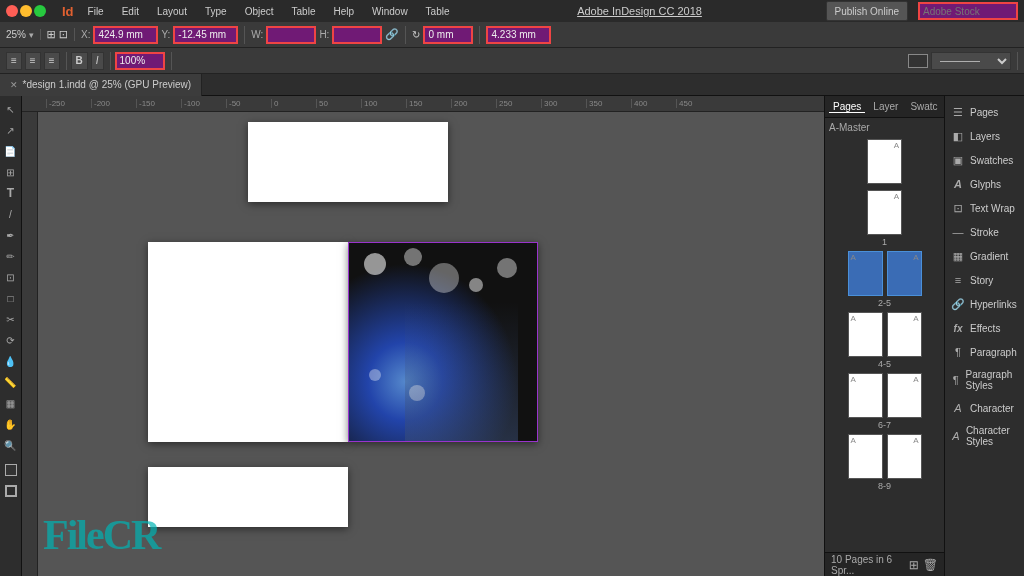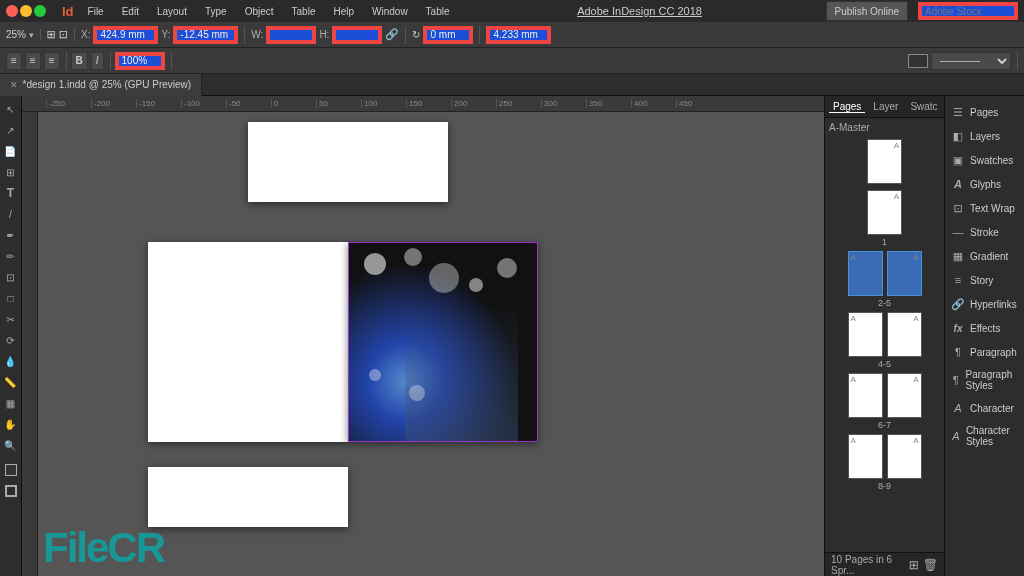--- a/index.html
+++ b/index.html
@@ -29,22 +29,22 @@
       border-bottom: 1px solid #222;
     }
     .toolbar-group {
       display: flex;
       align-items: center;
       gap: 3px;
       border-right: 1px solid #555;
       padding-right: 6px;
     }
     .toolbar-input {
-      background: #1d4ed8;
-      border: 4px solid #ef4444;
+      background: #701a75;
+      border: 2px solid #ef4444;
       color: #eee;
       font-size: 10px;
       height: 18px;
       width: 70px;
       padding: 0 3px;
     }
     .toolbar-btn {
       background: #4a4a4a;
       border: 1px solid #333;
       color: #ccc;
@@ -220,26 +220,27 @@
       background: radial-gradient(ellipse at 30% 70%, #5588cc 0%, #2244aa 20%, #111 60%);
       position: relative;
     }
     .bokeh-circle {
       position: absolute;
       border-radius: 50%;
       background: rgba(255,255,255,0.7);
     }
     .watermark {
       position: absolute;
-      bottom: 4px;
+      bottom: 17px;
       left: 5px;
       font-size: 42px;
       font-weight: 900;
       color: rgba(0, 180, 180, 0.7);
       letter-spacing: -2px;
+      font-family: Liberation Serif, serif;
     }
     .spread-bottom {
       position: absolute;
       top: 355px;
       left: 110px;
       width: 200px;
       height: 60px;
       background: white;
       box-shadow: 0 2px 8px rgba(0,0,0,0.5);
     }

